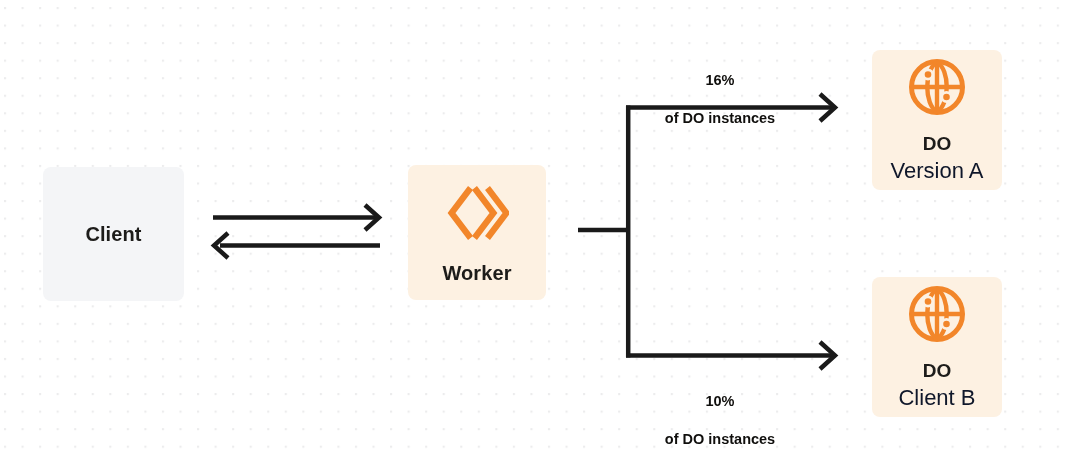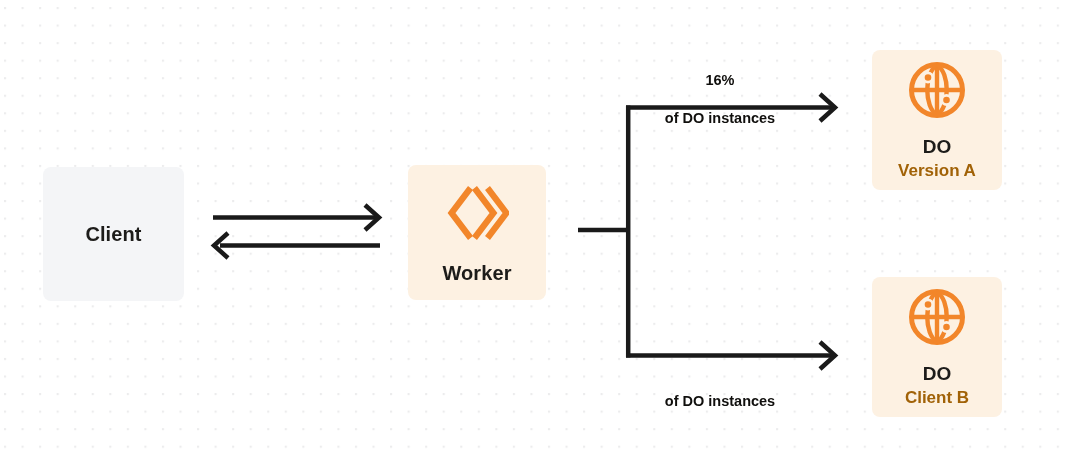--- a/index.html
+++ b/index.html
@@ -65,21 +65,21 @@
   .node-title {
     font-size: 19px;
     font-weight: bold;
     color: #1d1c1a;
     letter-spacing: 0.1px;
     line-height: 1.1;
   }
   #client-node .node-title { font-size: 20px; }
   #worker-node .node-title { font-size: 20px; margin-top: 18px; }
   .do-title { font-size: 19px; font-weight: bold; color: #1d1c1a; margin-top: 16px; }
-  .do-sub { font-size: 17px; font-weight: bold; color: #a16207; margin-top: 3px; line-height: 1.15; }
+  .do-sub { font-size: 22px; font-weight: normal; color: #0f172a; margin-top: 3px; line-height: 1.15; }
   .icon-wrap { display: block; line-height: 0; }
   .edge-label {
     position: absolute;
     text-align: center;
     font-size: 14.5px;
     font-weight: bold;
     color: #100f0d;
     line-height: 1.32;
     white-space: pre-line;
     width: 260px;
@@ -168,16 +168,17 @@
     </span>
     <span class="do-title">DO</span>
     <span class="do-sub">Client B</span>
   </div>
 
   <div class="edge-label" id="label-top">
     <div>16%</div>
     <div>of DO instances</div>
   </div>
   <div class="edge-label" id="label-bottom">
+    <div>10%</div>
     <div>of DO instances</div>
   </div>
 
 </div>
 
 </body></html>

